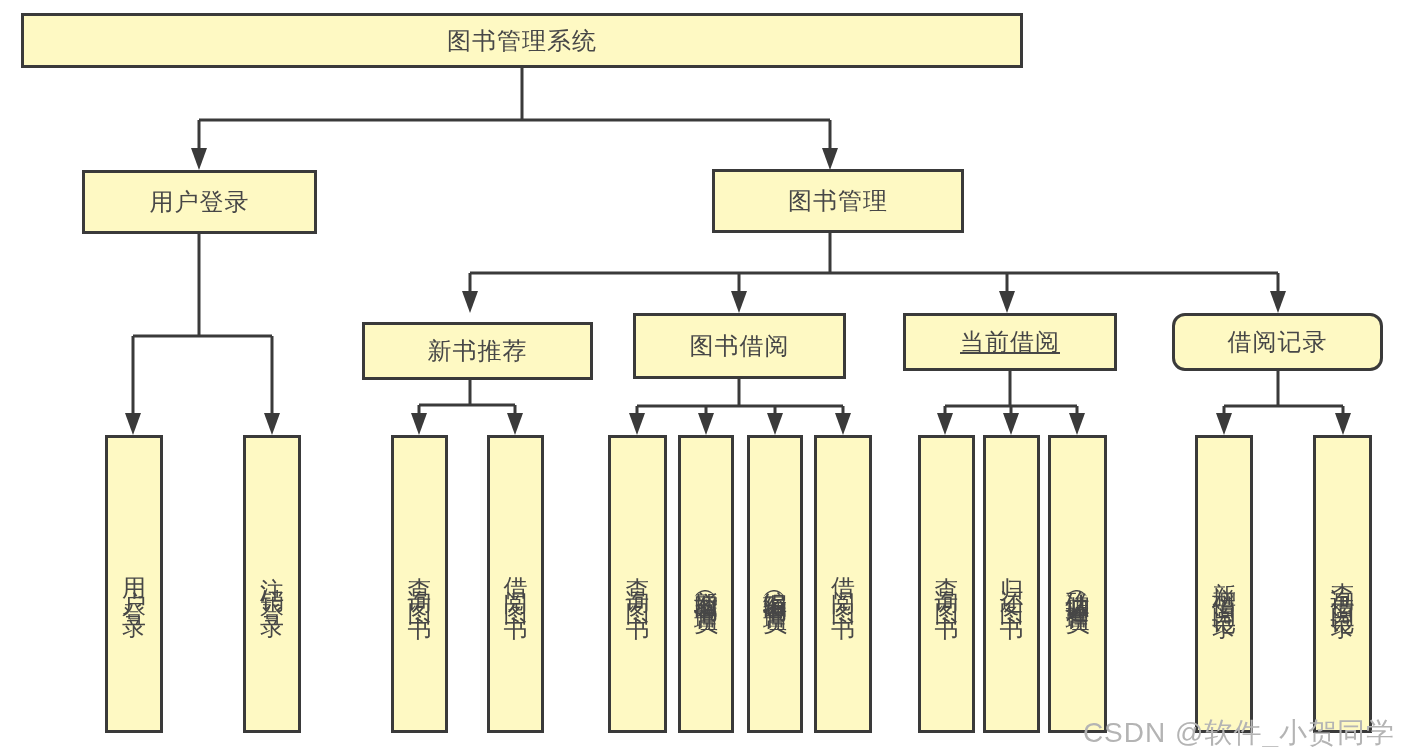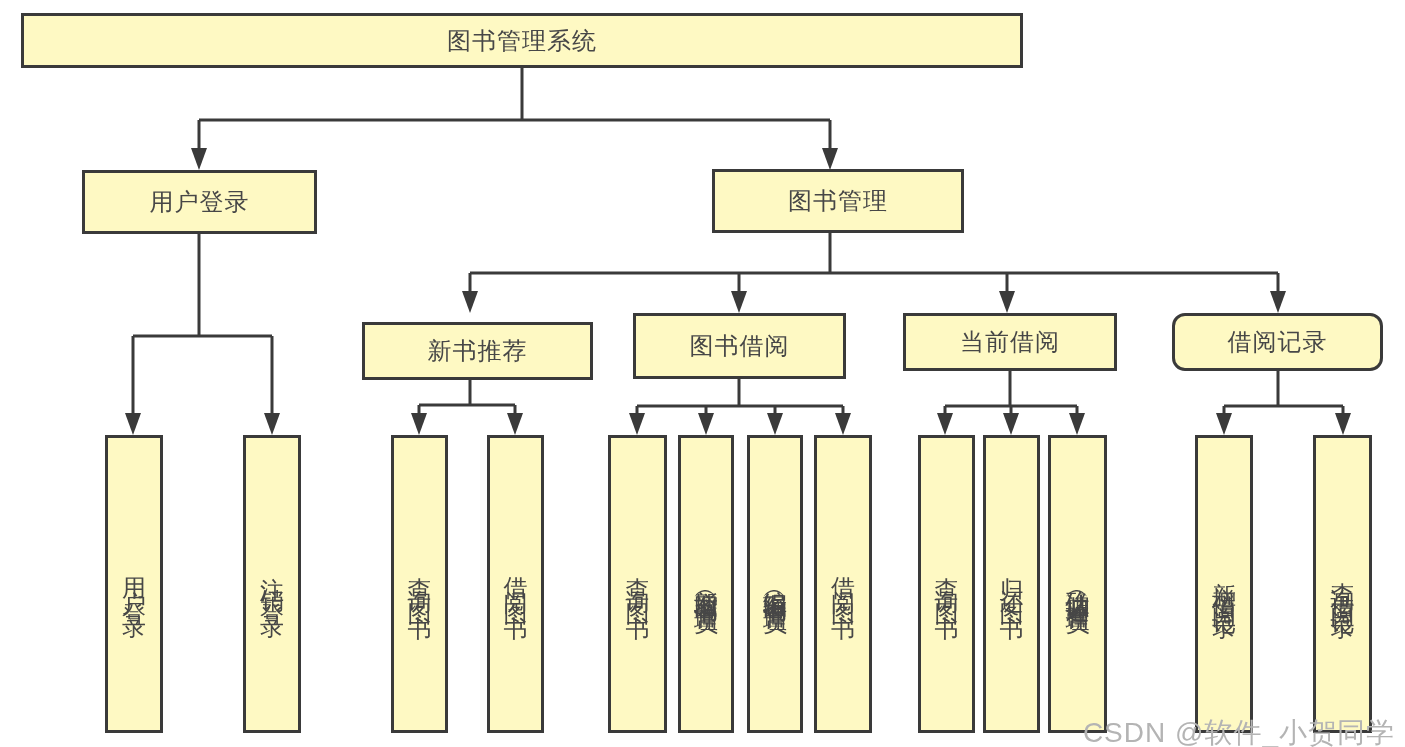--- a/index.html
+++ b/index.html
@@ -44,21 +44,21 @@
   .box.v.long { letter-spacing: 3px; }
 
   
   #b-root { left: 21px;  top: 13px;  width: 1002px; height: 55px; }
   
   #b-user { left: 82px;  top: 170px; width: 235px;  height: 64px; }
   #b-mgmt { left: 712px; top: 169px; width: 252px;  height: 64px; }
   
   #b-rec  { left: 362px;  top: 322px; width: 231px; height: 58px; }
   #b-bor  { left: 633px;  top: 313px; width: 213px; height: 66px; }
-  #b-cur  { left: 903px;  top: 313px; width: 214px; height: 58px; }
+  #b-cur  { left: 903px;  top: 313px; width: 214px; height: 58px; text-decoration: underline; }
   #b-log  { left: 1172px; top: 313px; width: 211px; height: 58px; border-radius: 13px; }
   
   .leaf { top: 435px; height: 298px; }
   #l-a1 { left: 105px;  width: 58px; }
   #l-a2 { left: 243px;  width: 58px; }
   #l-b1 { left: 391px;  width: 57px; }
   #l-b2 { left: 487px;  width: 57px; }
   #l-c1 { left: 608px;  width: 59px; }
   #l-c2 { left: 678px;  width: 56px; }
   #l-c3 { left: 747px;  width: 56px; }

